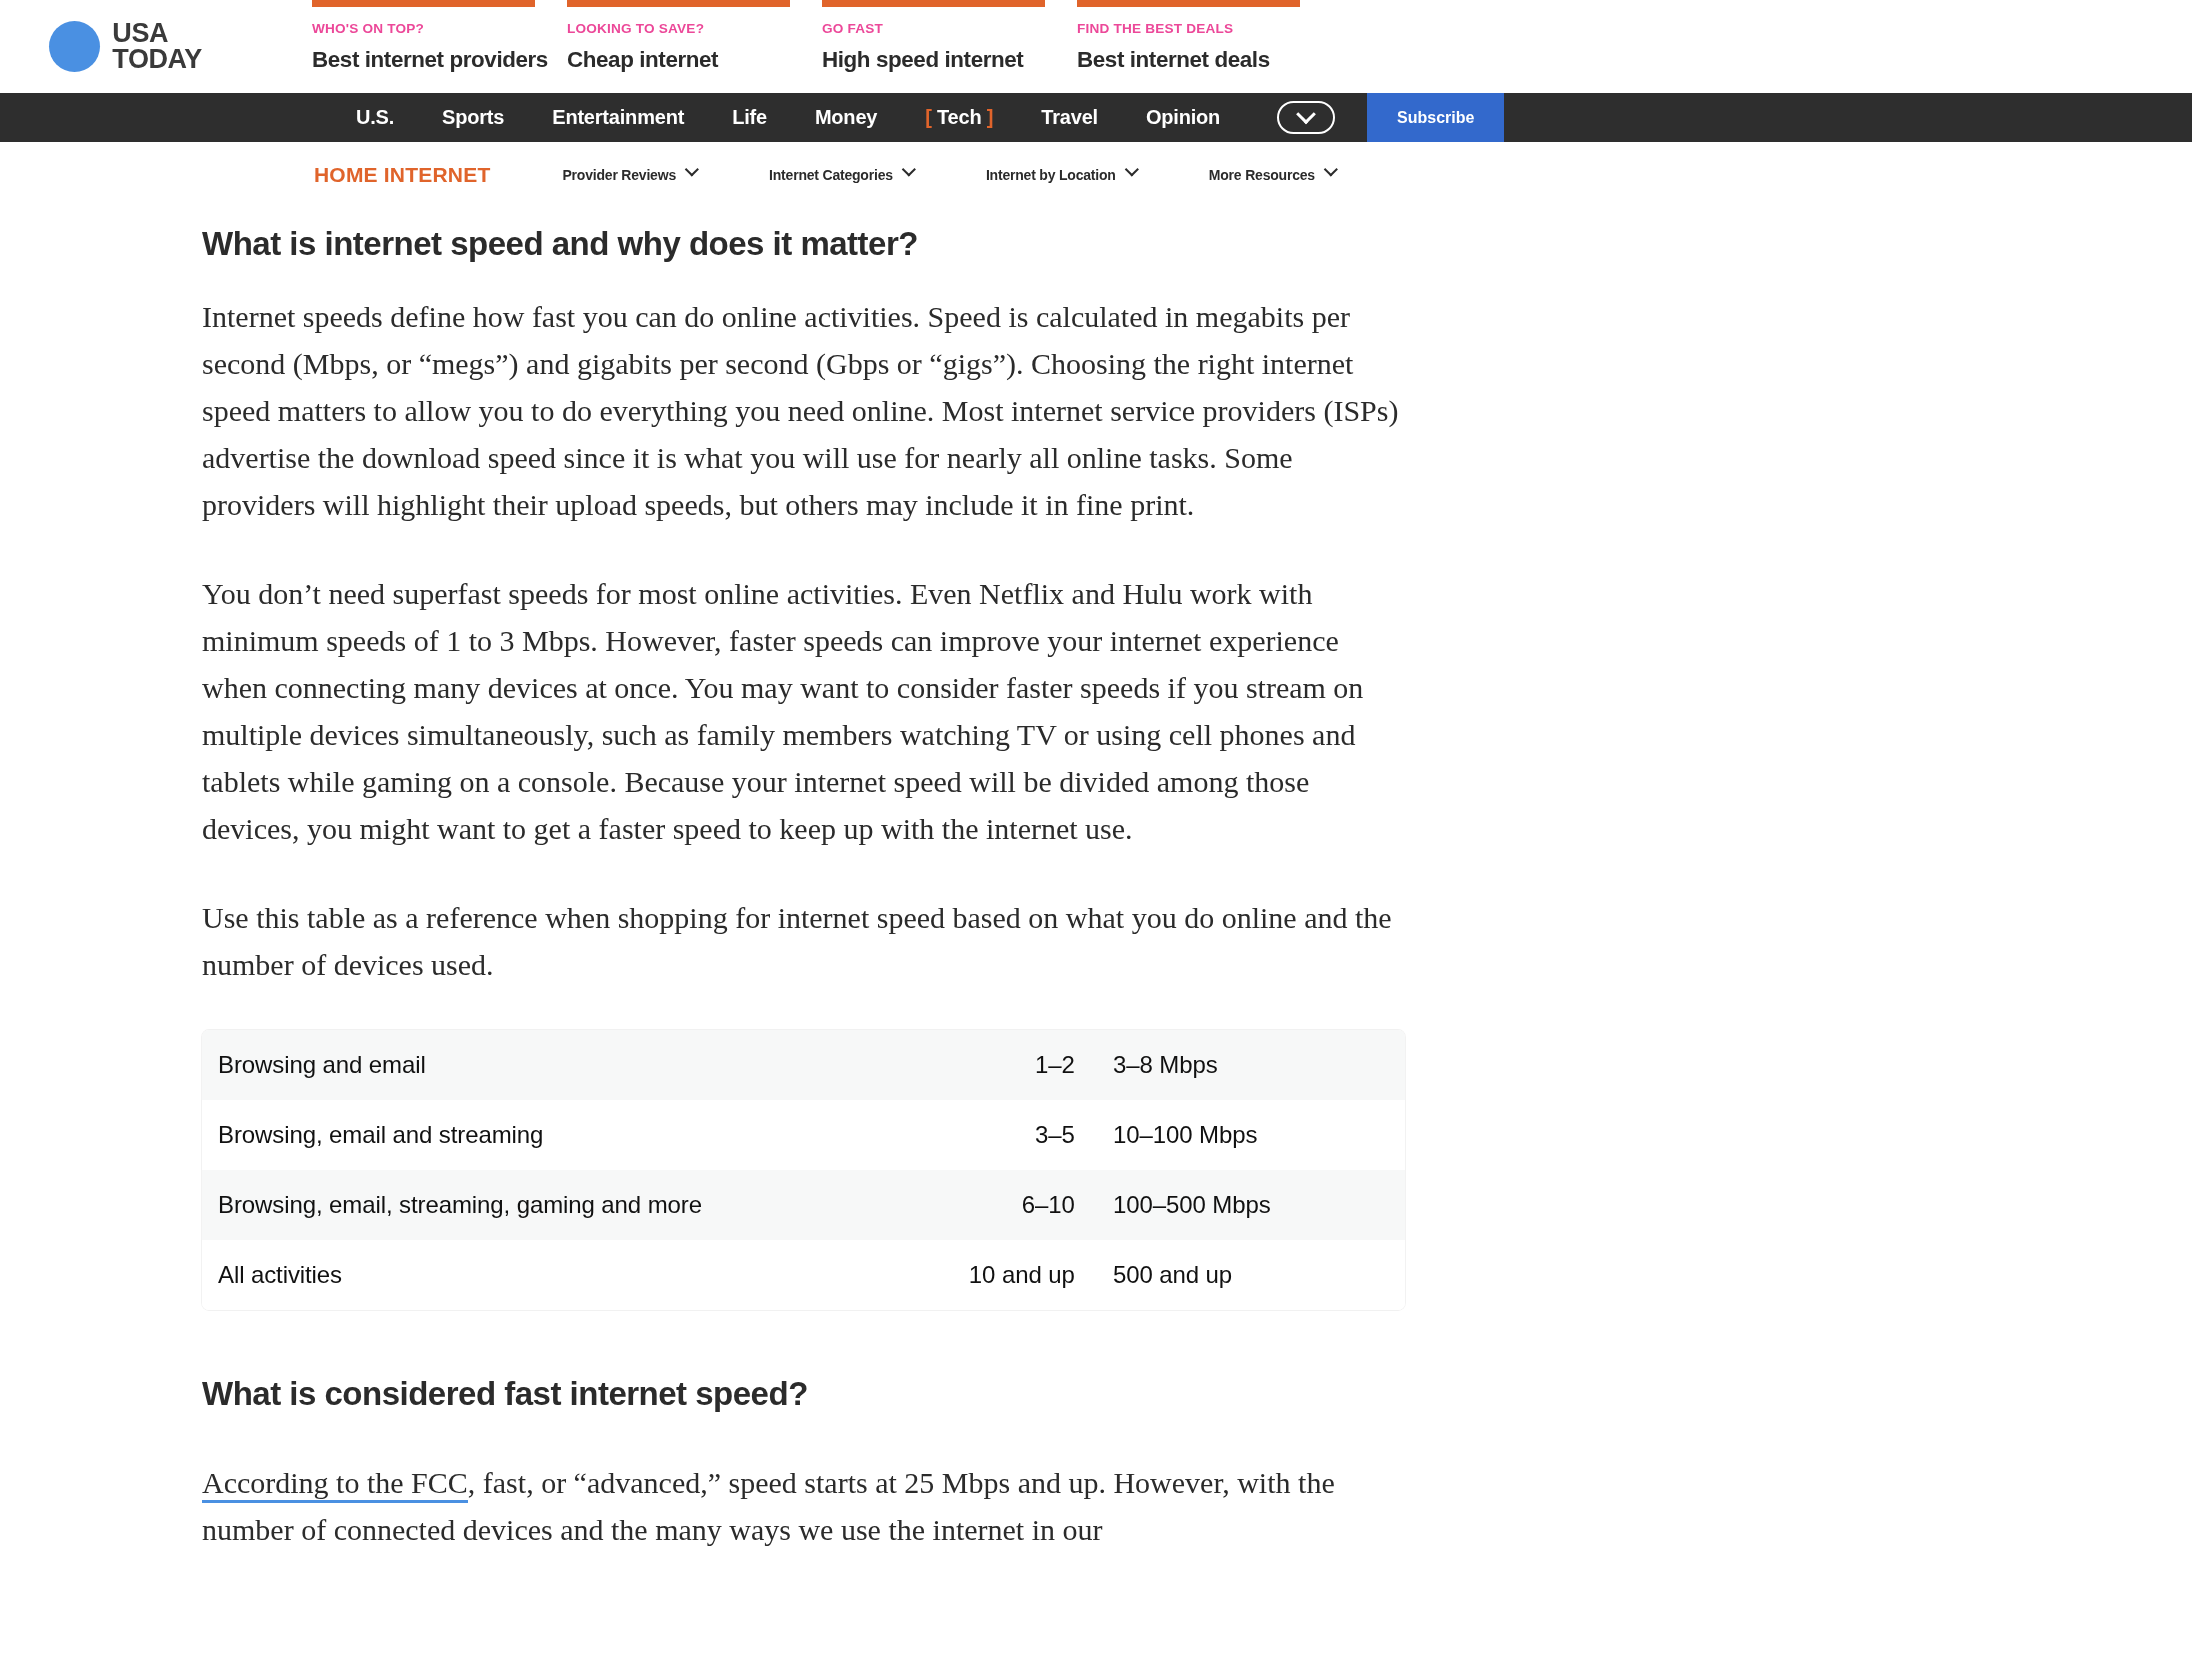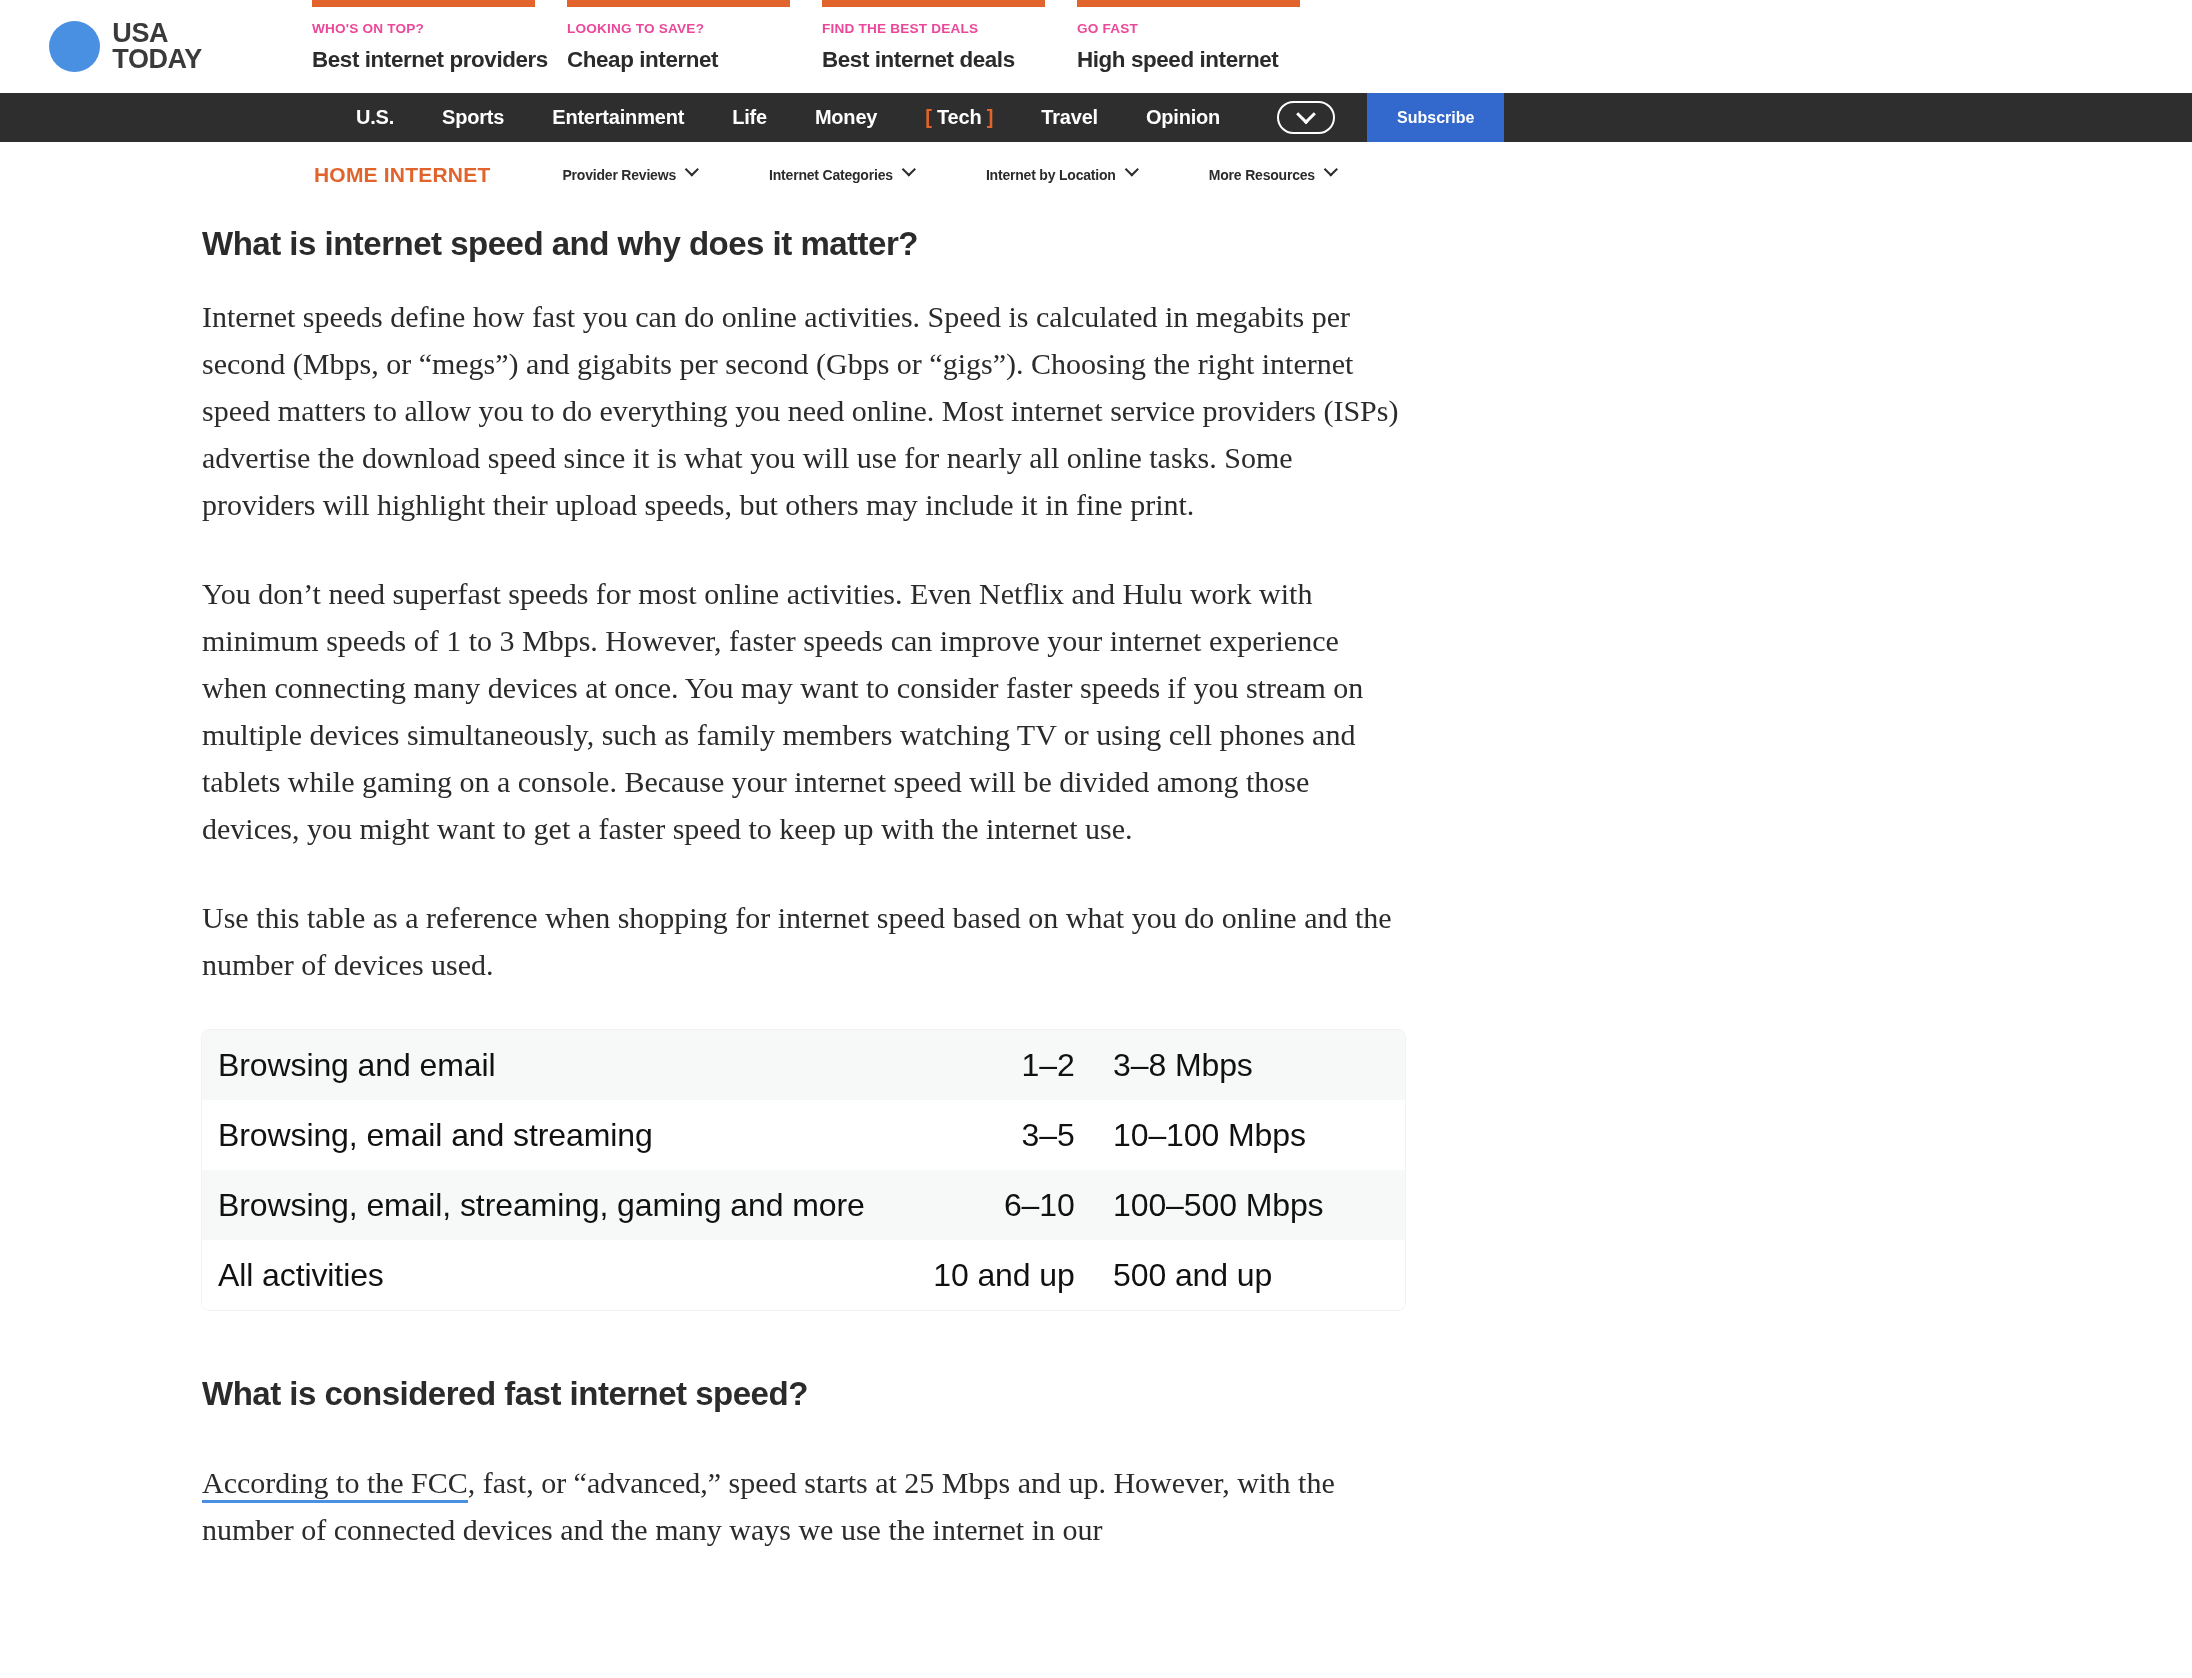--- a/index.html
+++ b/index.html
@@ -241,21 +241,21 @@
     overflow: hidden;
     margin-top: 8.8px;
     margin-bottom: 0;
     font-family: "Liberation Sans", sans-serif;
     box-shadow: 0 0 0 0.9px #f1f1f1;
   }
   .speed-table tr { height: 70px; }
   .speed-table tr:nth-child(odd) { background: #f7f8f8; }
   .speed-table tr:nth-child(even) { background: #ffffff; }
   .speed-table td {
-    font-size: 32px;
+    font-size: 24px;
     color: #111111;
     padding: 0;
     vertical-align: middle;
     letter-spacing: -0.1px;
   }
   .speed-table td.col-activity { padding-left: 16px; width: 711px; }
   .speed-table td.col-devices { width: 167px; text-align: right; padding-right: 5.3px; }
   .speed-table td.col-speed { padding-left: 33px; }
 </style>
 </head>
@@ -277,27 +277,27 @@
       <div class="promo-kicker">WHO'S ON TOP?</div>
       <div class="promo-title">Best internet providers</div>
     </div>
     <div class="promo-card">
       <div class="promo-rule"></div>
       <div class="promo-kicker">LOOKING TO SAVE?</div>
       <div class="promo-title">Cheap internet</div>
     </div>
     <div class="promo-card">
       <div class="promo-rule"></div>
+      <div class="promo-kicker">GO FAST</div>
+      <div class="promo-title">High speed internet</div>
+    </div>
+    <div class="promo-card">
+      <div class="promo-rule"></div>
       <div class="promo-kicker">FIND THE BEST DEALS</div>
       <div class="promo-title">Best internet deals</div>
-    </div>
-    <div class="promo-card">
-      <div class="promo-rule"></div>
-      <div class="promo-kicker">GO FAST</div>
-      <div class="promo-title">High speed internet</div>
     </div>
   </div>
 </div>
 
 <nav class="nav-primary">
   <div class="nav-primary-inner">
     <span class="nav-link">U.S.</span>
     <span class="nav-link">Sports</span>
     <span class="nav-link">Entertainment</span>
     <span class="nav-link">Life</span>

